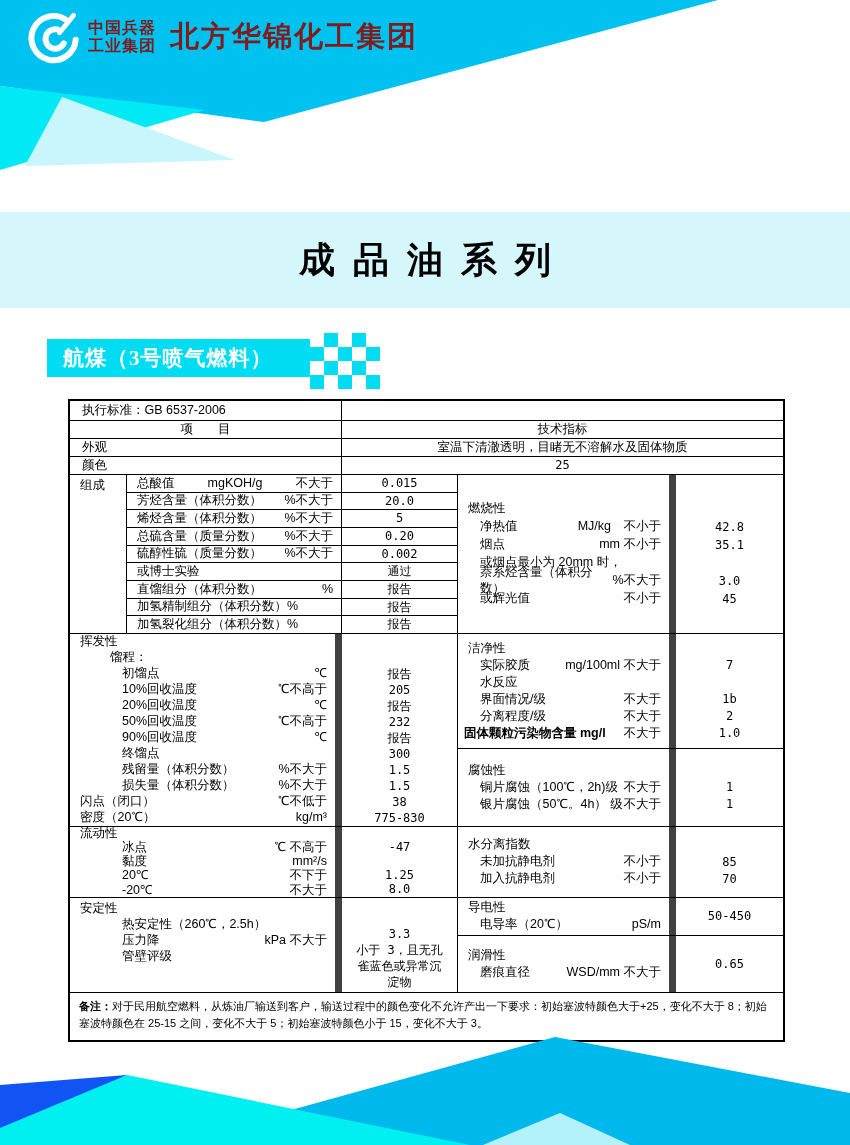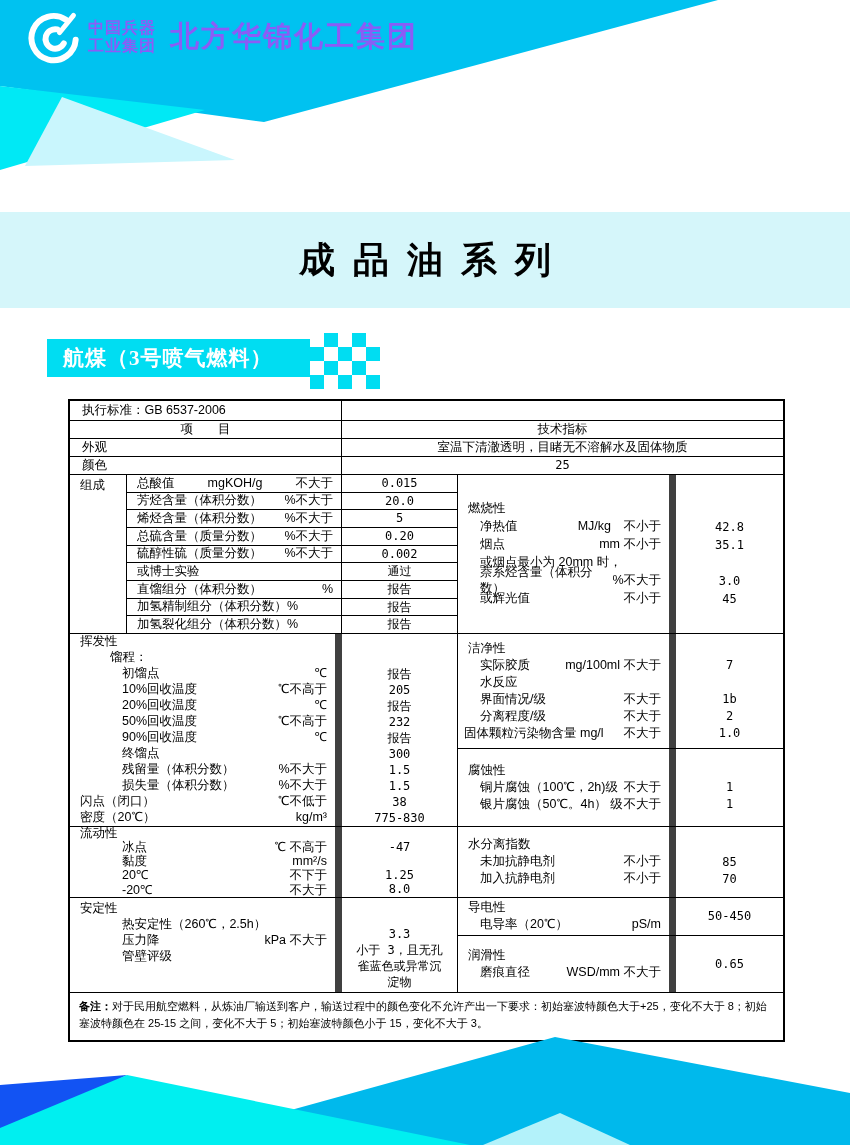--- a/index.html
+++ b/index.html
@@ -3,21 +3,21 @@
 <meta charset="utf-8">
 <style>
   html,body{margin:0;padding:0;background:#888;}
   #page{position:relative;width:850px;height:1145px;background:#ffffff;overflow:hidden;
         font-family:"Liberation Sans",sans-serif;color:#000;margin:0 auto;}
   svg{display:block;}
   .abs{position:absolute;}
 
   
   #top-decor{left:0;top:0;}
-  #logo-group{left:26px;top:10px;display:flex;align-items:center;gap:8px;color:#8b5cf6;}
+  #logo-group{left:26px;top:10px;display:flex;align-items:center;gap:8px;color:#7f1d1d;}
   #org{font-weight:bold;font-size:16px;line-height:1.15;letter-spacing:1px;}
   #company{font-weight:bold;font-size:29px;letter-spacing:2px;margin-left:6px;}
 
   
   #title-band{left:0;top:212px;width:850px;height:96px;background:#d5f6fa;
               display:flex;align-items:center;justify-content:center;}
   #page-title{font-family:"DejaVu Serif","Liberation Serif",serif;font-weight:bold;
               font-size:36px;letter-spacing:18px;padding-left:18px;}
 
   
@@ -57,21 +57,21 @@
 
   
   .names{flex:1;border-right:7px solid #404040;display:flex;flex-direction:column;justify-content:center;}
   .vals{width:115px;display:flex;flex-direction:column;justify-content:center;text-align:center;}
   #bright .vals{width:107px;}
   #bright .names{padding-left:0;}
   .line{display:flex;align-items:center;padding-right:8px;}
   .line .rt{margin-left:auto;white-space:pre;}
   .grp{padding-left:10px;font-weight:normal;}
   .ind0{padding-left:10px;} .ind1{padding-left:40px;} .ind2{padding-left:52px;}
-  #bright .ind0{padding-left:6px;} #bright .ind1{padding-left:22px;}
+  #bright .ind0{padding-left:6px;font-weight:bold;} #bright .ind1{padding-left:22px;}
 
   #blk-volat{height:193px;} #blk-volat .line,#blk-volat .grp{height:16.1px;}
   #blk-flow{height:71px;}   #blk-flow .line,#blk-flow .grp{height:14.2px;}
   #blk-stab{flex:1;}        #blk-stab .line,#blk-stab .grp{height:16px;}
   #blk-stab .names{justify-content:flex-start;padding-top:3px;}
   #blk-combus{height:159px;} #blk-combus .line,#blk-combus .grp{height:18px;}
   #blk-clean{height:115px;}  #blk-clean .line,#blk-clean .grp{height:17px;}
   #blk-corr{height:78px;}    #blk-corr .line,#blk-corr .grp{height:17px;}
   #blk-water{height:71px;}   #blk-water .line,#blk-water .grp{height:17px;}
   #blk-cond{height:38px;}    #blk-cond .line,#blk-cond .grp{height:17px;text-align:center;}

